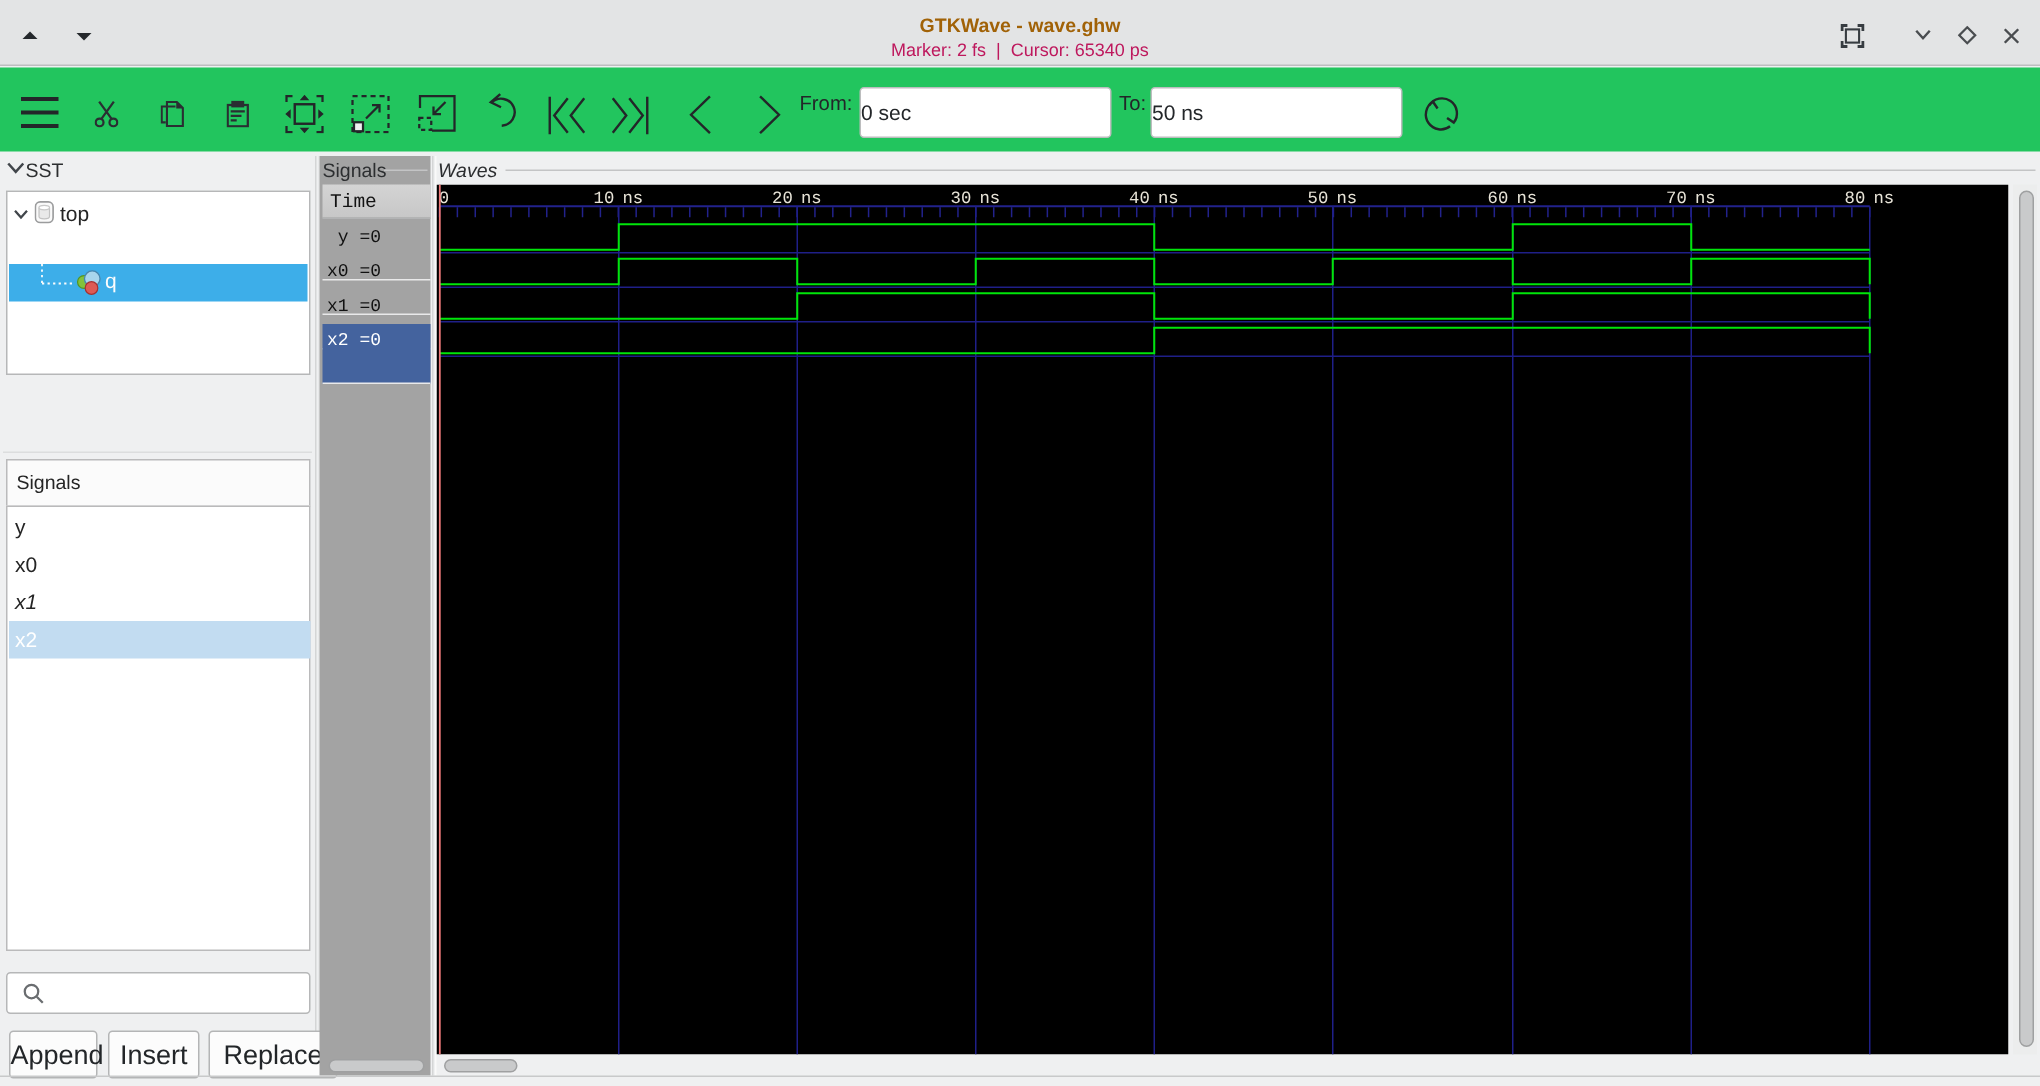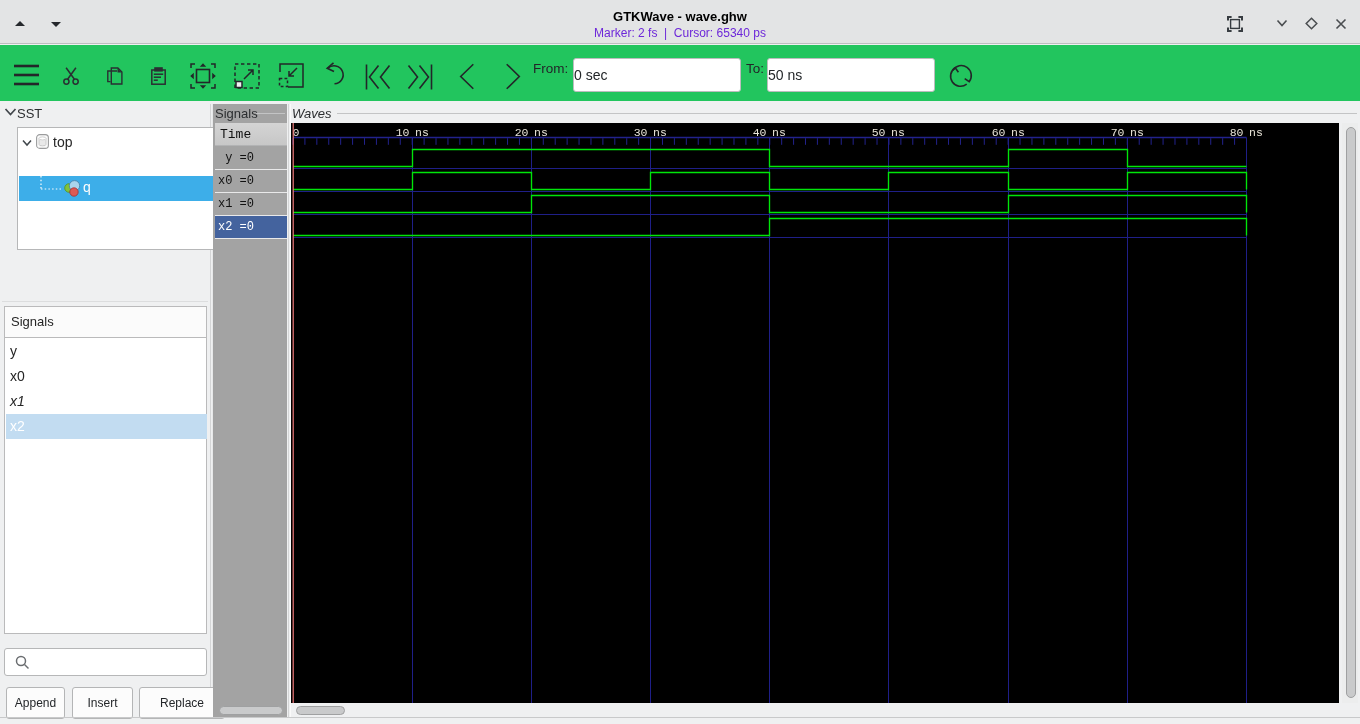--- a/index.html
+++ b/index.html
@@ -1,42 +1,42 @@
 <!DOCTYPE html>
 <html><head>
 <meta charset="utf-8">
 <style>
 * { margin:0; padding:0; box-sizing:border-box; }
 html,body { width:1360px; height:724px; overflow:hidden; }
 body { font-family:"Liberation Sans", sans-serif; background:#eff0f1; position:relative; color:#232629; }
 .abs { position:absolute; }
 
 #titlebar { position:absolute; top:0; left:0; width:1360px; height:44px; background:#e3e4e5; border-bottom:1px solid #bdbebf; }
-#title { position:absolute; top:9px; left:0; width:100%; text-align:center; font-size:13px; font-weight:bold; color:#000000; }
-#subtitle { position:absolute; top:26px; left:0; width:100%; text-align:center; font-size:12px; color:#6d28d9; }
+#title { position:absolute; top:9px; left:0; width:100%; text-align:center; font-size:13px; font-weight:bold; color:#a16207; }
+#subtitle { position:absolute; top:26px; left:0; width:100%; text-align:center; font-size:12px; color:#be185d; }
 .tri-up { position:absolute; width:0; height:0; border-left:5.8px solid transparent; border-right:5.8px solid transparent; border-bottom:5.2px solid #25282c; }
 .tri-dn { position:absolute; width:0; height:0; border-left:5.8px solid transparent; border-right:5.8px solid transparent; border-top:5.2px solid #25282c; }
 
 #toolbar { position:absolute; top:45px; left:0; width:1360px; height:56px; background:#22c55e; }
 .tbicon { position:absolute; top:17px; }
 .input { position:absolute; top:58px; height:34px; background:#ffffff; border:1px solid #bcbdbe; border-radius:3px; font-size:14px; color:#232629; line-height:32px; padding-left:0; }
 .lbl { position:absolute; font-size:13.5px; color:#232629; }
 
 .vline { position:absolute; width:1px; background:#cacbcc; }
-#treebox { position:absolute; left:17px; top:127px; width:203px; height:123px; background:#ffffff; border:1px solid #b6b7b8; overflow:hidden; }
+#treebox { position:absolute; left:4px; top:127px; width:203px; height:123px; background:#ffffff; border:1px solid #b6b7b8; overflow:hidden; }
 .trow { position:absolute; left:1px; right:1px; height:24px; font-size:14px; color:#252525; }
 #sighead { position:absolute; left:4px; top:306px; width:203px; height:32px; background:#fbfbfb; border:1px solid #bababb; font-size:13px; color:#252525; line-height:30px; padding-left:6px; }
 #siglist { position:absolute; left:4px; top:337px; width:203px; height:297px; background:#ffffff; border:1px solid #bababb; }
 .lrow { position:absolute; left:1px; width:201px; height:25px; font-size:14px; color:#252525; line-height:25px; padding-left:4px; }
 #search { position:absolute; left:4px; top:648px; width:203px; height:28px; background:#ffffff; border:1px solid #b6b7b8; border-radius:3px; }
-.btn { position:absolute; top:687px; height:32px; background:#fcfcfc; border:1px solid #b4b5b6; border-radius:3px; font-size:12px; color:#232629; text-align:center; }
+.btn { position:absolute; top:687px; height:32px; background:#fcfcfc; border:1px solid #b4b5b6; border-radius:3px; font-size:18px; color:#232629; text-align:center; }
 
 #valpanel { position:absolute; left:213px; top:104px; width:74px; height:613px; background:#a3a3a3; }
 #timehead { position:absolute; left:2px; top:19px; width:72px; height:23px; border-bottom:1px solid #b2b3b4; background:linear-gradient(#d4d4d4,#c7c7c7); font-family:"Liberation Mono",monospace; font-size:13px; color:#111; line-height:23px; padding-left:5px; }
-.vrow { position:absolute; left:2px; width:72px; height:23px; font-family:"Liberation Mono",monospace; font-size:12px; color:#111; line-height:22px; padding-left:3px; border-bottom:1px solid #e9e9ea; }
+.vrow { position:absolute; left:2px; width:72px; height:40px; font-family:"Liberation Mono",monospace; font-size:12px; color:#111; line-height:22px; padding-left:3px; border-bottom:1px solid #e9e9ea; }
 
 .flabel { position:absolute; top:106px; font-size:13px; color:#2c2e30; background:transparent; }
 .fline { position:absolute; top:113px; height:1px; background:#c3c4c5; }
 
 #vsb { position:absolute; left:1342px; top:123px; width:16px; height:580px; background:#eceded; }
 #vsb .thumb { position:absolute; left:4px; top:4px; width:10px; height:571px; background:#c9cacb; border:1px solid #9fa0a1; border-radius:5px; }
 .hsb { position:absolute; height:9px; background:#c9cacb; border:1px solid #9fa0a1; border-radius:4.5px; }
 #botline { position:absolute; left:0; top:717px; width:1360px; height:1px; background:#c8c9ca; }
 </style>
 </head>

